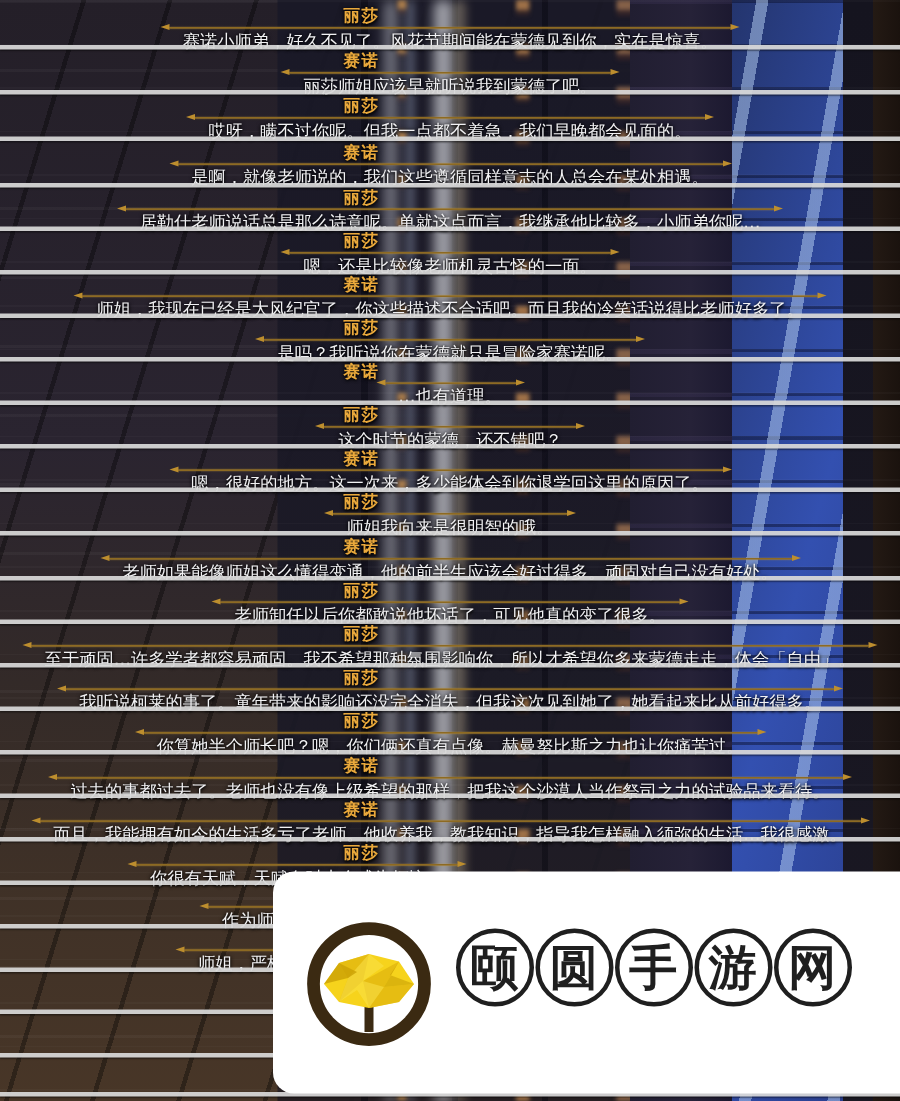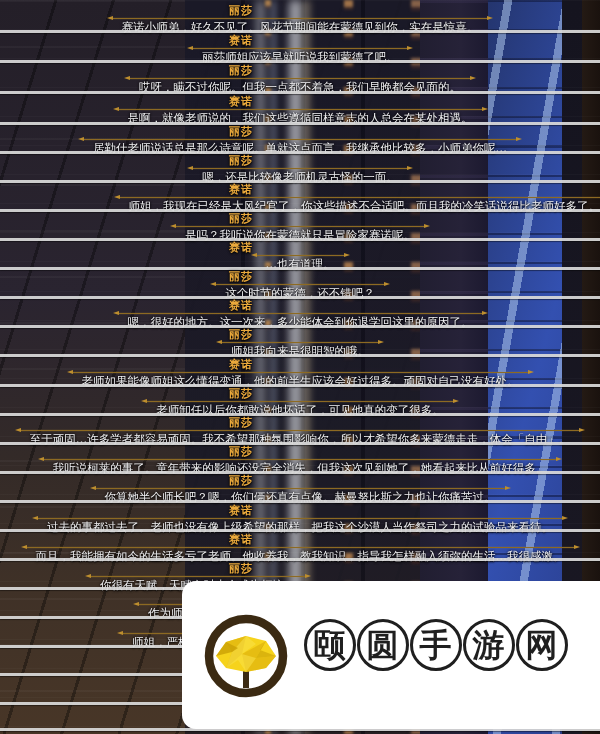--- a/index.html
+++ b/index.html
@@ -156,21 +156,21 @@
       <div class="sep" style="top: 150.5px;"></div>
       <div class="row" style="top: 152px;">
         <div class="speaker" style="top: 3px;">丽莎</div>
         <div class="dlg-line" style="top: 14px;">
           <span class="dlg">嗯，还是比较像老师机灵古怪的一面。<i class="arrow l"></i><i class="arrow r"></i></span>
         </div>
       </div>
       <div class="sep" style="top: 179.5px;"></div>
       <div class="row" style="top: 181px;">
         <div class="speaker" style="top: 3px;">赛诺</div>
-        <div class="dlg-line" style="top: 14px; justify-content: flex-end;">
+        <div class="dlg-line" style="top: 14px;">
           <span class="dlg">师姐，我现在已经是大风纪官了，你这些描述不合适吧。而且我的冷笑话说得比老师好多了。<i class="arrow l"></i><i class="arrow r"></i></span>
         </div>
       </div>
       <div class="sep" style="top: 208.5px;"></div>
       <div class="row" style="top: 210px;">
         <div class="speaker" style="top: 3px;">丽莎</div>
         <div class="dlg-line" style="top: 14px;">
           <span class="dlg">是吗？我听说你在蒙德就只是冒险家赛诺呢。<i class="arrow l"></i><i class="arrow r"></i></span>
         </div>
       </div>

